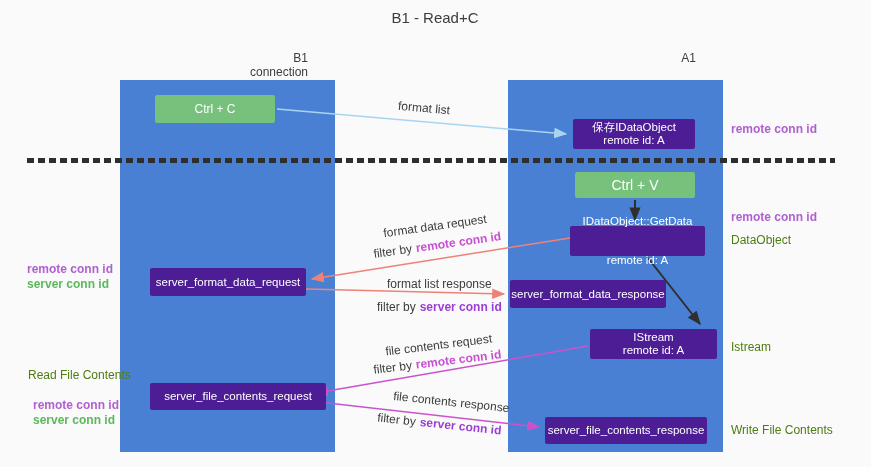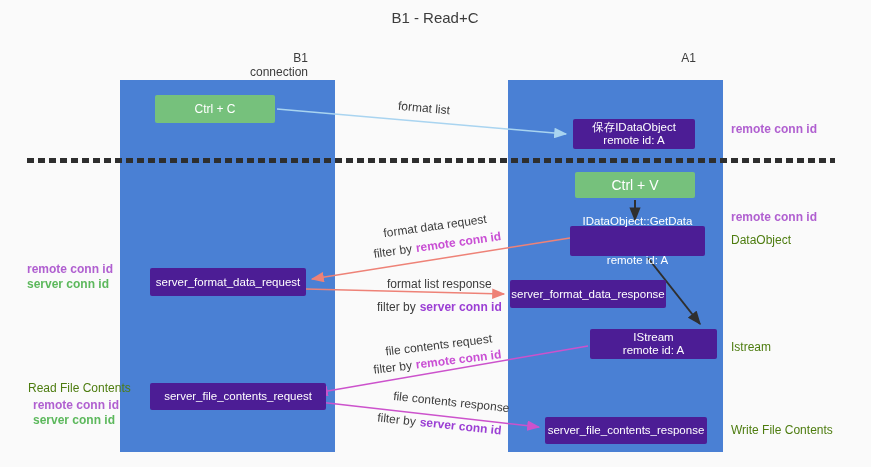--- a/index.html
+++ b/index.html
@@ -149,17 +149,17 @@
   </div>
 
   <div class="side purple bold" style="left:731px;top:122px;">remote conn id</div>
   <div class="side purple bold" style="left:731px;top:210px;">remote conn id</div>
   <div class="side dark" style="left:731px;top:233px;">DataObject</div>
   <div class="side dark" style="left:731px;top:340px;">Istream</div>
   <div class="side dark" style="left:731px;top:423px;">Write File Contents</div>
 
   <div class="side purple bold" style="left:27px;top:262px;">remote conn id</div>
   <div class="side greentxt bold" style="left:27px;top:277px;">server conn id</div>
-  <div class="side dark" style="left:28px;top:381px;">Read File Contents</div>
+  <div class="side dark" style="left:28px;top:368px;">Read File Contents</div>
   <div class="side purple bold" style="left:33px;top:398px;">remote conn id</div>
   <div class="side greentxt bold" style="left:33px;top:413px;">server conn id</div>
 
 </div>
 
 </body></html>

